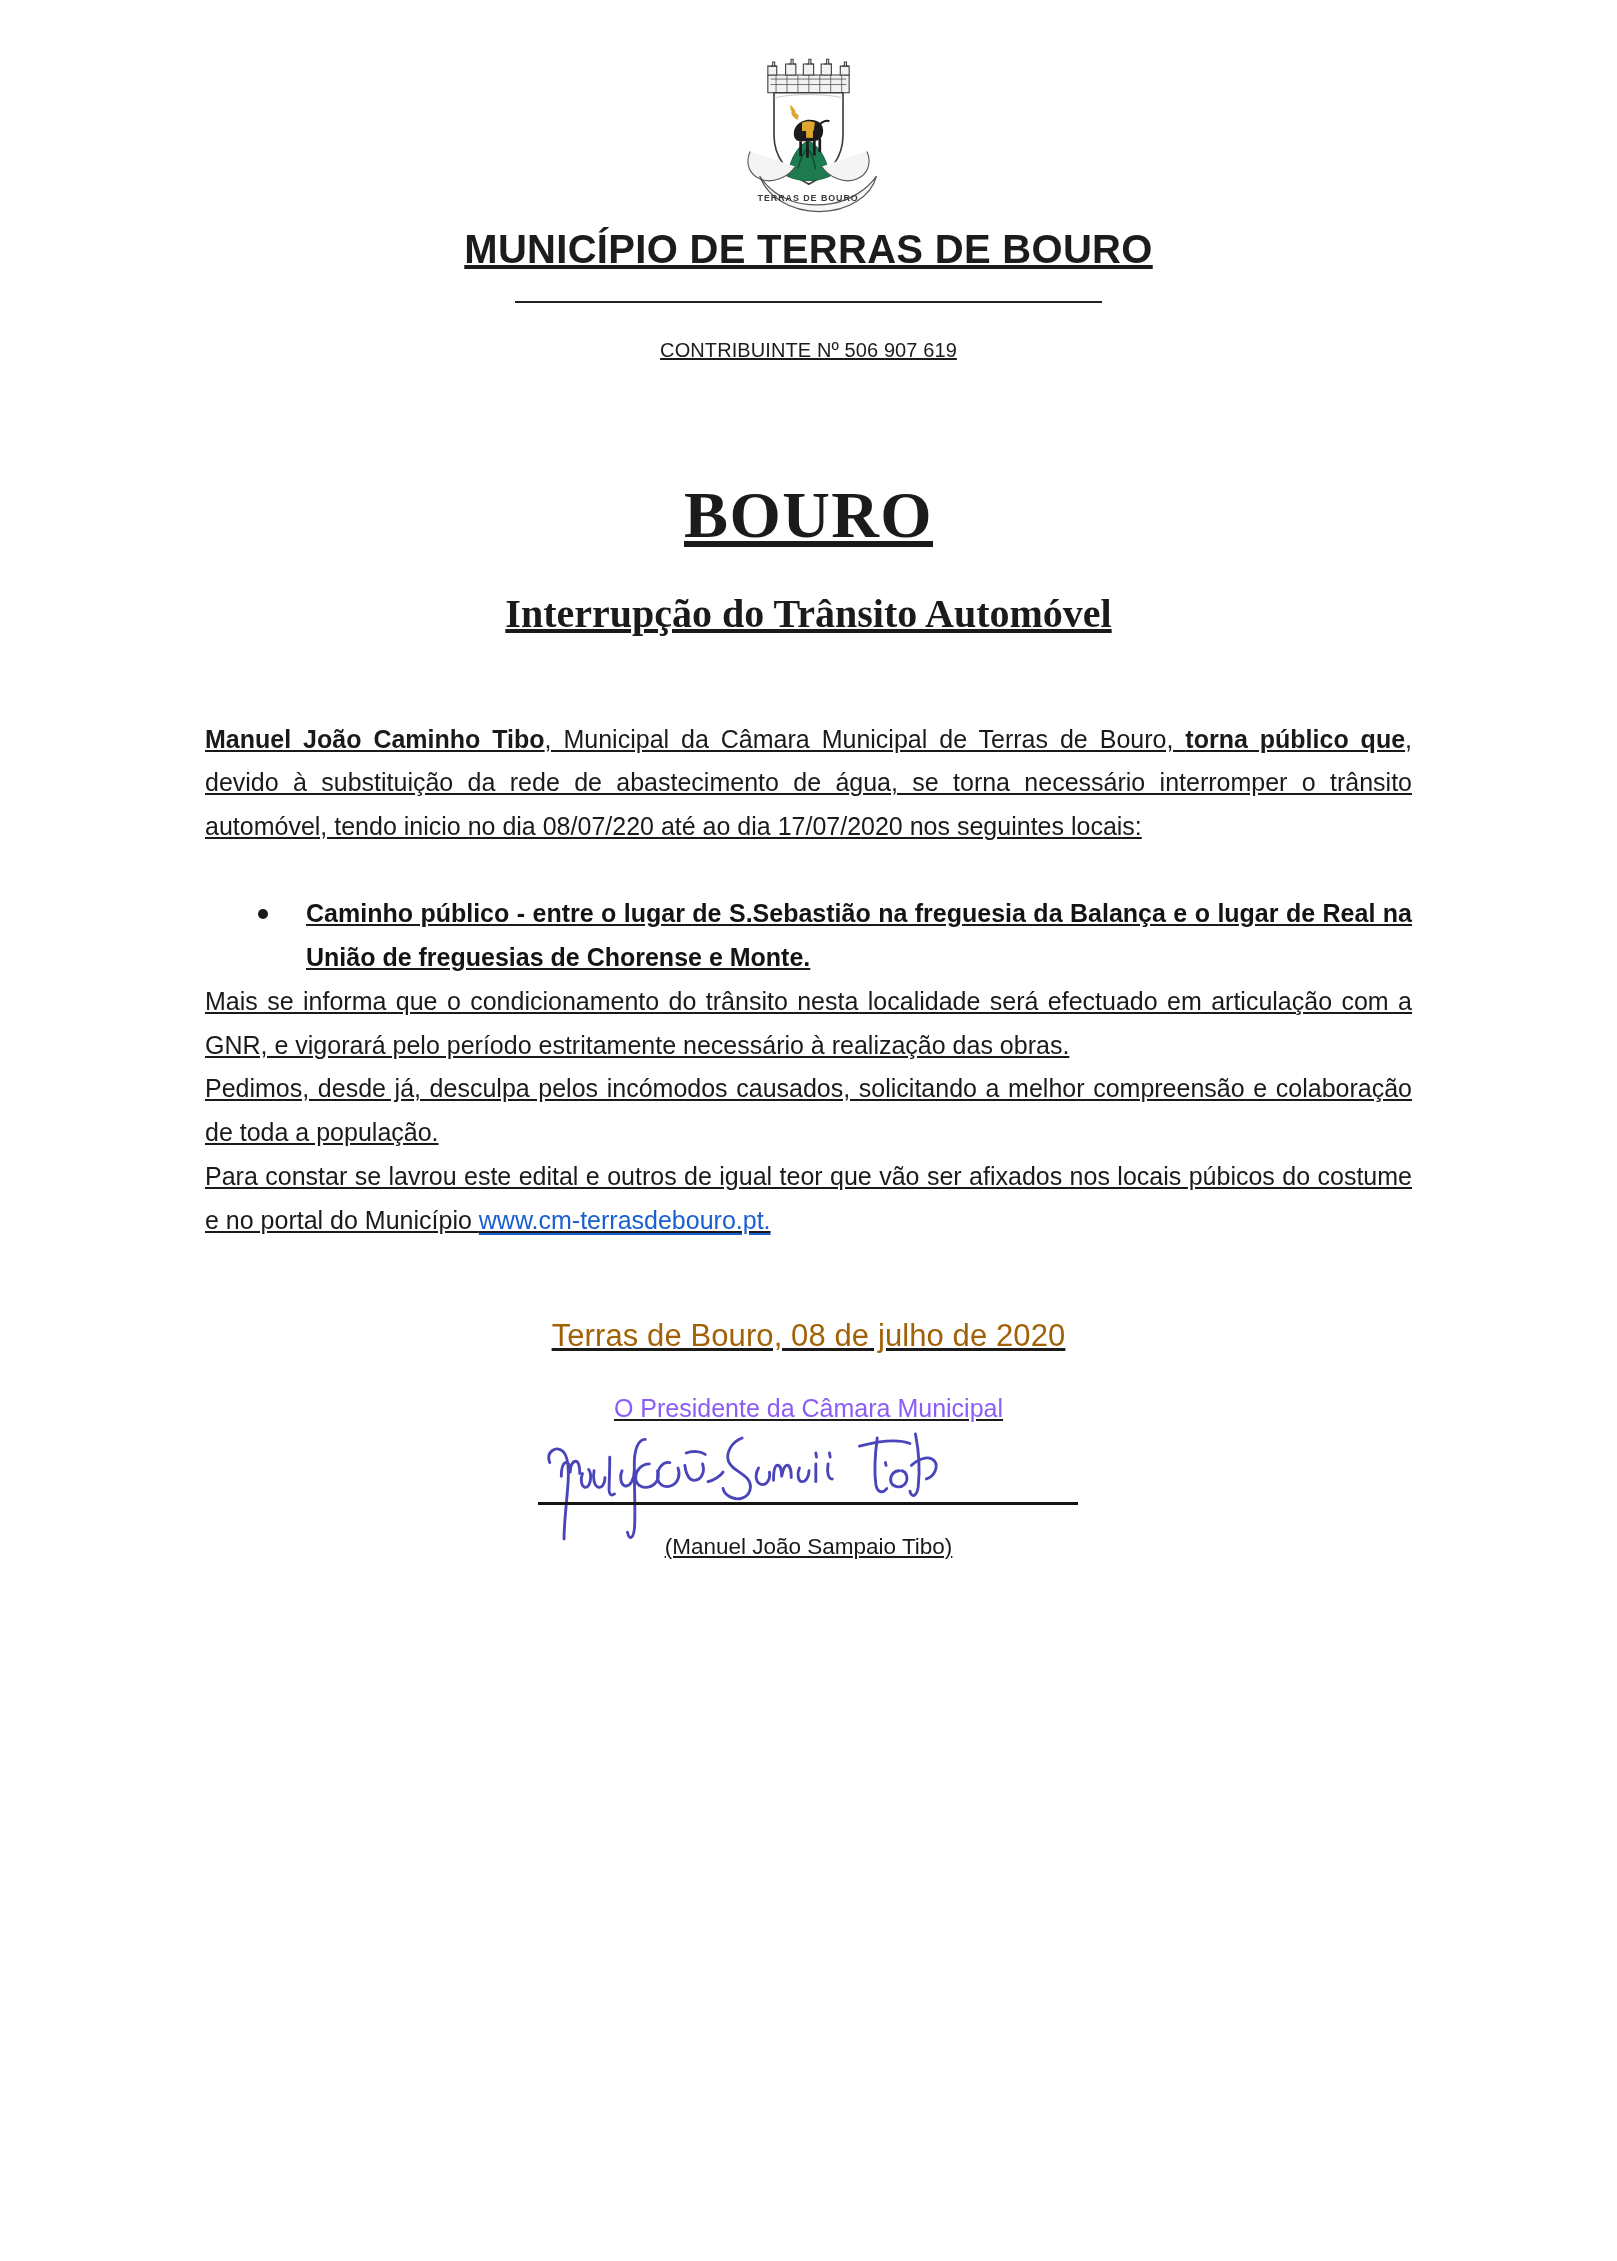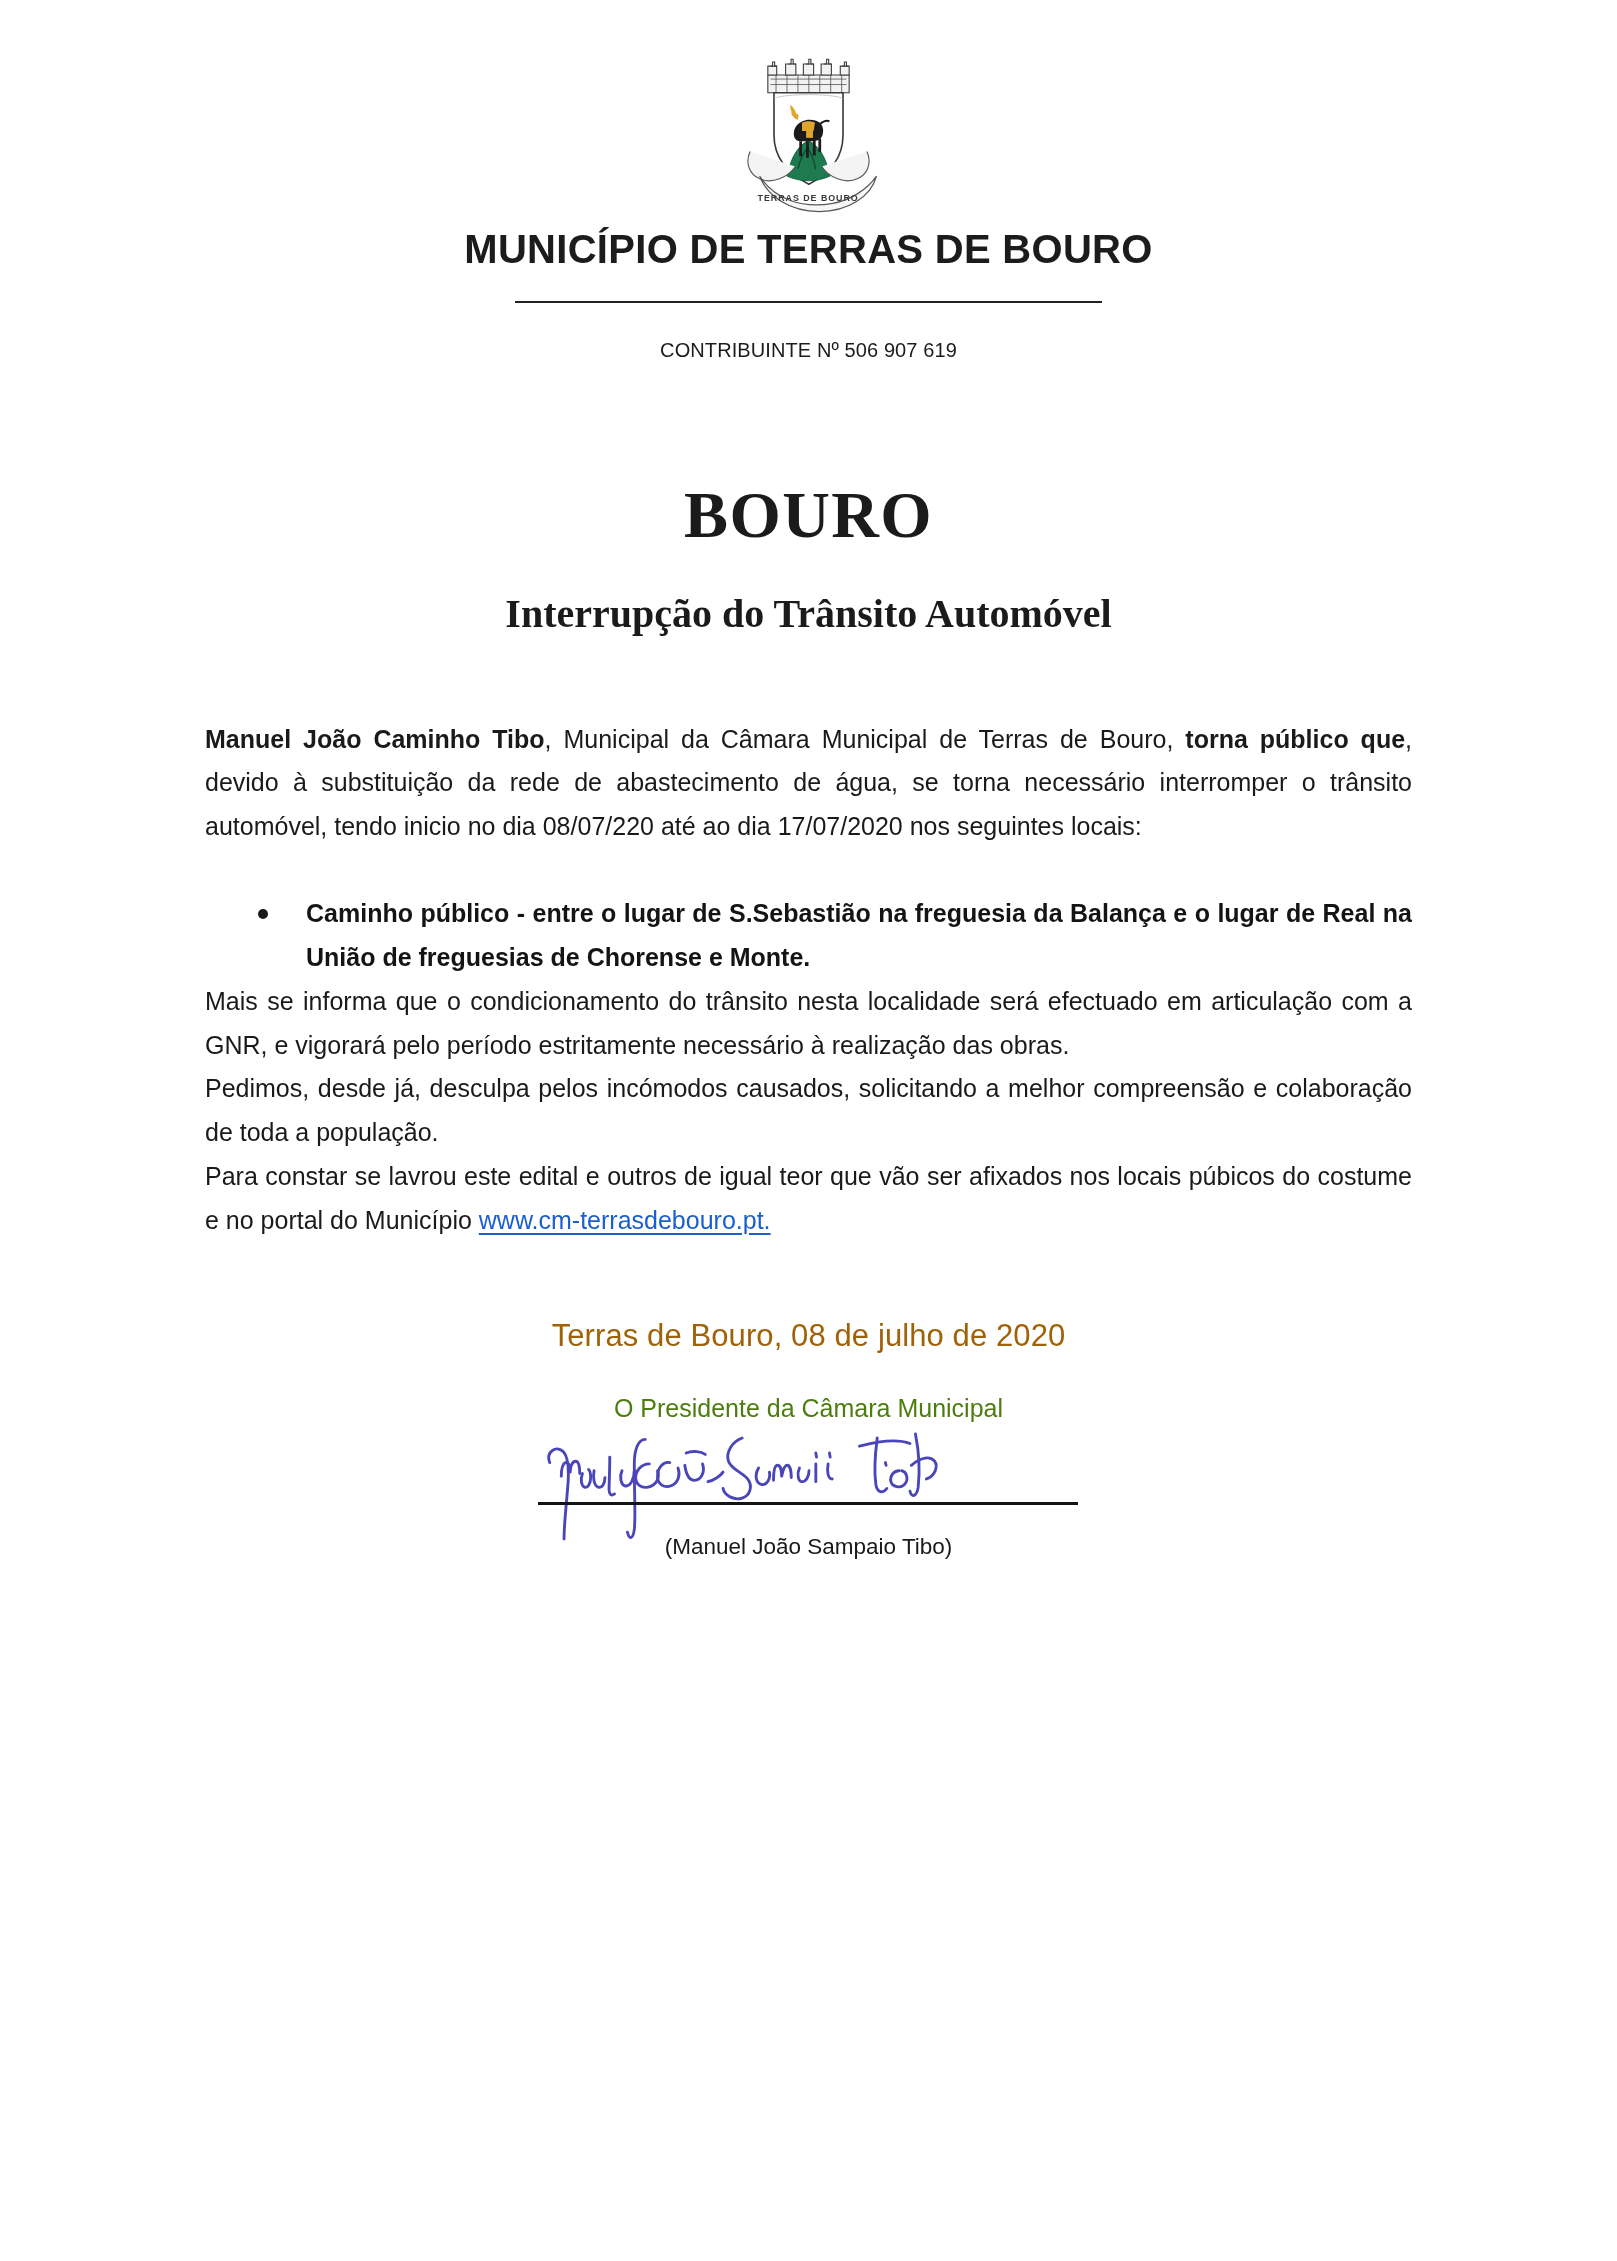--- a/index.html
+++ b/index.html
@@ -11,20 +11,21 @@
     font-family: "Liberation Sans", sans-serif;
     color: #1a1a1a;
   }
   .page {
     position: relative;
     width: 1617px;
     height: 1851px;
     background: #ffffff;
     overflow: hidden;
     box-sizing: border-box;
+    text-decoration: underline;
   }
 
   
   .crest-wrap {
     width: 100%;
     display: flex;
     justify-content: center;
     padding-top: 49px;
   }
   .crest {
@@ -131,21 +132,21 @@
     margin-top: 76px;
     text-align: center;
   }
   .place-date {
     font-size: 31px;
     color: #a16207;
     letter-spacing: 0.1px;
   }
   .role {
     font-size: 25px;
-    color: #4d7c0f;
+    color: #8b5cf6;
     margin-top: 40px;
   }
   .sig-area {
     position: relative;
     width: 560px;
     height: 102px;
     margin: 4.1px auto 0 auto;
   }
   .sig-svg {
     position: absolute;

